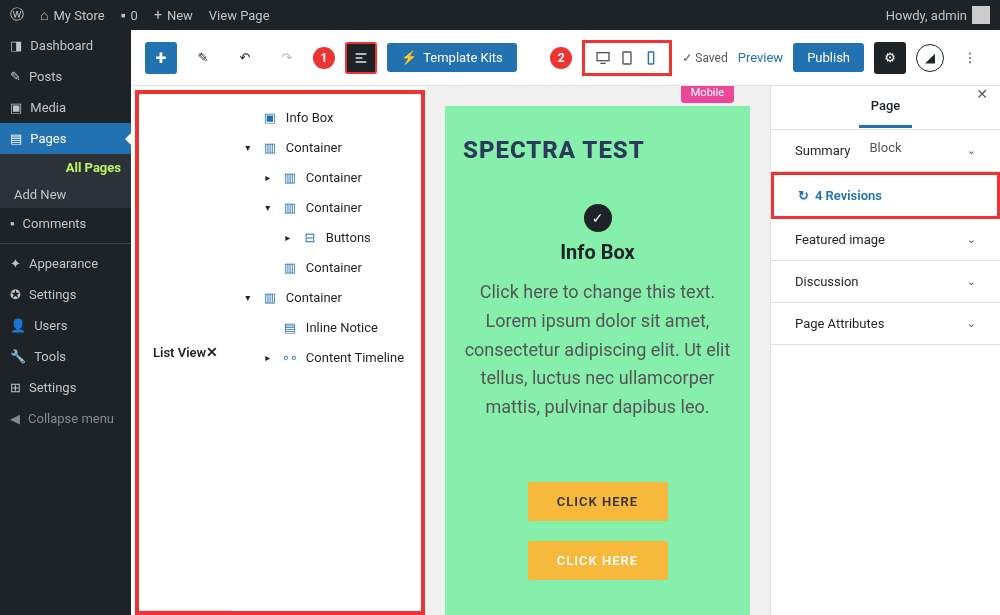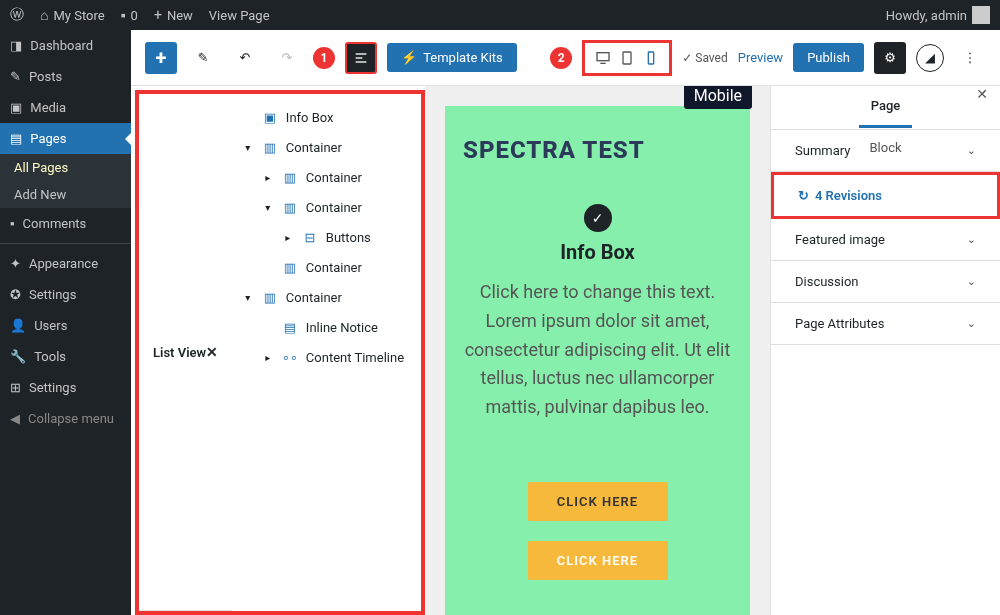--- a/index.html
+++ b/index.html
@@ -9,21 +9,21 @@
   .adminbar .item { display: flex; align-items: center; gap: 5px; cursor: pointer; font-size: 13px; }
   .adminbar .icon { font-size: 14px; }
   .avatar { width: 18px; height: 18px; background: #ccc; display: inline-block; }
   .main { display: flex; height: 585px; }
   .sidebar { width: 133px; background: #1d2327; color: #c3c4c7; display: flex; flex-direction: column; font-size: 13px;}
   .sidebar .menu-item { display: flex; align-items: center; gap: 8px; padding: 8px 10px; cursor: pointer; }
   .sidebar .menu-item.active { background: #2271b1; color: #fff; position: relative;}
   .sidebar .menu-item.active::after{content:'';position:absolute;right:0;top:50%;transform:translateY(-50%);border:6px solid transparent;border-right-color:#fff;}
   .sidebar .submenu { background: #2c3338; }
   .sidebar .submenu div { padding: 6px 10px 6px 14px; cursor: pointer; }
-  .sidebar .submenu div.sel { color: #fef9c3; font-weight: 400; }
+  .sidebar .submenu div.sel { color: #bef264; font-weight: 700; text-align: right; }
   .sidebar hr{border:none;border-top:1px solid #444;margin:4px 0;}
   .editor { flex: 1; display: flex; flex-direction: column; background: #fff; position: relative; }
   .topbar { height: 56px; display: flex; align-items: center; padding: 0 14px; border-bottom: 1px solid #e0e0e0; gap: 10px;}
   .sq { width: 32px; height: 32px; display: flex; align-items: center; justify-content: center; border-radius: 3px; cursor: pointer;}
   .sq.blue { background: #2271b1; color: #fff; font-size: 20px; font-weight:bold;}
   .sq.dark { background: #1d2327; color: #fff; }
   .tk-btn { background: #2271b1; color: #fff; padding: 7px 14px; border-radius: 3px; display:flex; align-items:center; gap:6px; cursor:pointer;}
   .spacer { flex: 1; }
   .devices { display: flex; gap: 0; border:3px solid #e33; padding:3px 6px;}
   .devices .dv { width: 24px; height: 24px; display:flex; align-items:center; justify-content:center; cursor:pointer; color:#555;}
@@ -33,21 +33,21 @@
   .publish-btn { background: #2271b1; color:#fff; padding: 7px 14px; border-radius: 3px; cursor:pointer;}
   .content-area { flex:1; display:flex; overflow:hidden;}
   .listview { width:290px; border:4px solid #e33; background:#fff; display:flex; flex-direction:row; margin:4px 0 0 4px;}
   .lv-header { display:flex; justify-content:space-between; align-items:center; padding:14px 14px; font-weight:600; border-bottom:1px solid #e0e0e0;}
   .lv-close { cursor:pointer; font-size:14px;}
   .lv-body { padding:8px 10px; font-size:13px;}
   .lv-row { display:flex; align-items:center; gap:7px; padding:6px 0; cursor:pointer;}
   .lv-row .arrow{width:12px;text-align:center;font-size:10px;}
   .lv-row .bicon{width:18px;height:18px;display:flex;align-items:center;justify-content:center;color:#2271b1;}
   .canvas { flex:1; background:#f0f0f0; padding:20px 20px 0; display:flex; justify-content:center; position:relative;}
-  .tooltip { position:absolute; top:-4px; right:18px; background:#0f172a; color:#fff; padding:4px 10px; border-radius:3px; font-size:16px;}
+  .tooltip { position:absolute; top:-4px; right:36px; background:#ec4899; color:#fff; padding:4px 10px; border-radius:3px; font-size:11px;}
   .page-card{background:#86efac; width:305px; padding:30px 18px 40px; text-align:center;}
   .page-title{font-size:24px; font-weight:800; color:#2b3a58; text-align:left; margin-bottom:40px; letter-spacing:1px;}
   .check{width:28px;height:28px;border-radius:50%;background:#1d2327;color:#fff;display:inline-flex;align-items:center;justify-content:center;margin-bottom:8px;font-size:14px;}
   .infobox-title{font-size:20px;font-weight:700;margin-bottom:14px;color:#1d2327;}
   .infobox-text{font-size:18px;line-height:1.6;color:#555;margin-bottom:60px;}
   .cta{display:block;width:140px;margin:0 auto 20px;background:#f6b93b;color:#333;padding:12px 0;border-radius:2px;font-weight:600;letter-spacing:1px;cursor:pointer;}
   .cta.alt{color:#fff;}
   .rightpanel{width:230px;border-left:1px solid #e0e0e0;background:#fff;display:flex;flex-direction:column;}
   .rp-tabs{display:flex;align-items:center;padding:0 12px;border-bottom:1px solid #e0e0e0;height:44px;position:relative;flex-direction:column;}
   .rp-tab{padding:12px 12px;cursor:pointer;color:#555;}

